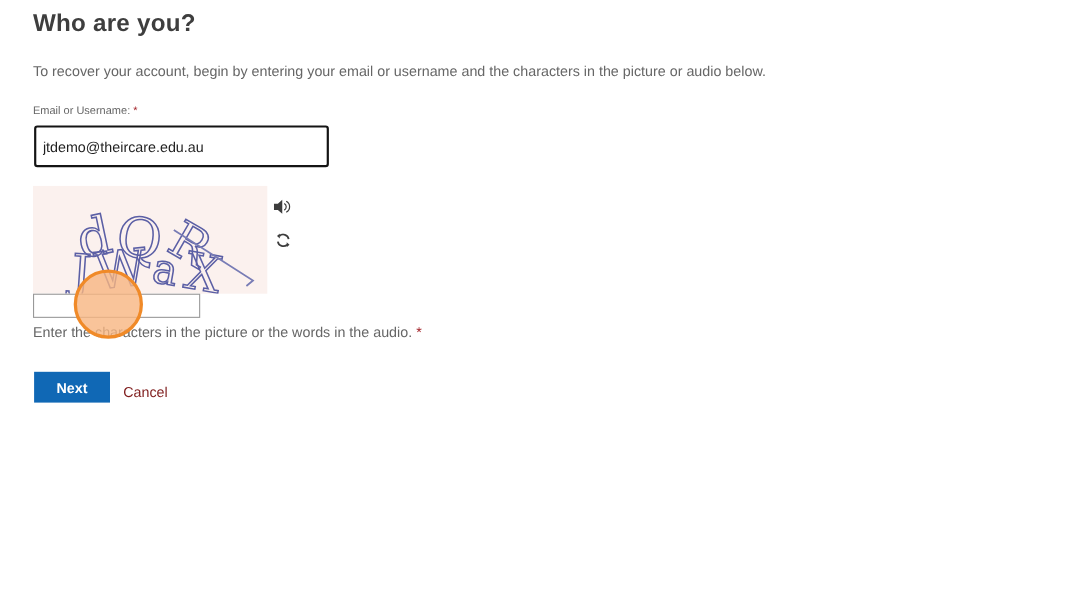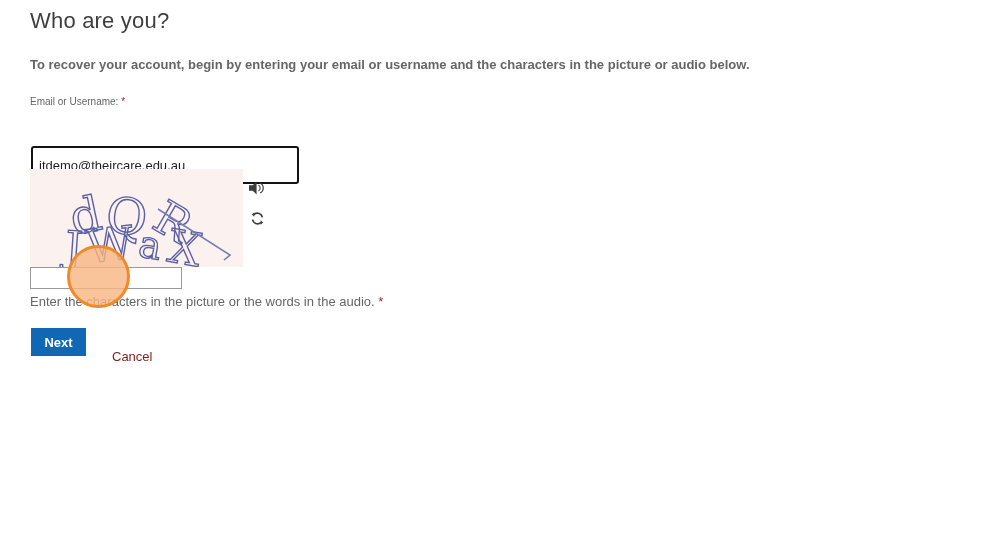--- a/index.html
+++ b/index.html
@@ -7,40 +7,40 @@
   body {
     width: 983px; height: 550px;
     font-family: "Liberation Sans", "DejaVu Sans", sans-serif;
     position: relative; overflow: hidden;
     color: #666666;
   }
   .page { position: absolute; inset: 0; }
 
   .page-title {
     position: absolute; left: 30px; top: 8px;
-    font-size: 22px; font-weight: 400; color: #3e3e3e;
+    font-size: 22px; font-weight: 700; color: #3e3e3e;
     letter-spacing: 0.2px;
   }
   .intro {
     position: absolute; left: 30px; top: 57px;
-    font-size: 13px; color: #666666; font-weight: bold;
+    font-size: 13px; color: #666666;
   }
   .field-label {
     position: absolute; left: 30px; top: 96px;
     font-size: 10px; color: #666666;
   }
   .required { color: #a4262c; }
 
   .email-input {
     position: absolute; left: 31px; top: 114px;
     width: 268px; height: 24px;
     border: 2px solid #141414; border-radius: 3px;
     padding: 17px 6px; font-size: 13px; color: #1f1f1f;
     font-family: "Liberation Sans", "DejaVu Sans", sans-serif;
-    outline: none; background: #ffffff; margin-top: 32px;
+    outline: none; background: #ffffff;
   }
   .example {
     position: absolute; left: 30px; top: 144px;
     font-size: 13px; color: #666666;
   }
 
   .captcha-image {
     position: absolute; left: 30px; top: 169px;
     width: 213px; height: 98px;
     background: #fbf1ee;
@@ -65,22 +65,22 @@
     padding: 2px 5px; font-size: 13px; color: #1f1f1f;
     font-family: "Liberation Sans", "DejaVu Sans", sans-serif;
     outline: none; background: #ffffff;
   }
   .captcha-instruction {
     position: absolute; left: 30px; top: 294px;
     font-size: 13px; color: #666666; text-align: center;
   }
 
   .next-btn {
-    position: absolute; left: 31px; top: 328px;
-    width: 55px; height: 28px;
+    position: absolute; left: 31px; top: 338px;
+    width: 69px; height: 28px;
     background: #1068b5; color: #ffffff;
     border: none; font-size: 13px; font-weight: 600;
     font-family: "Liberation Sans", "DejaVu Sans", sans-serif;
     cursor: pointer;
   }
   .cancel-link {
     position: absolute; left: 112px; top: 349px;
     font-size: 13px; color: #7f1d1d; text-decoration: none;
     cursor: pointer;
   }

